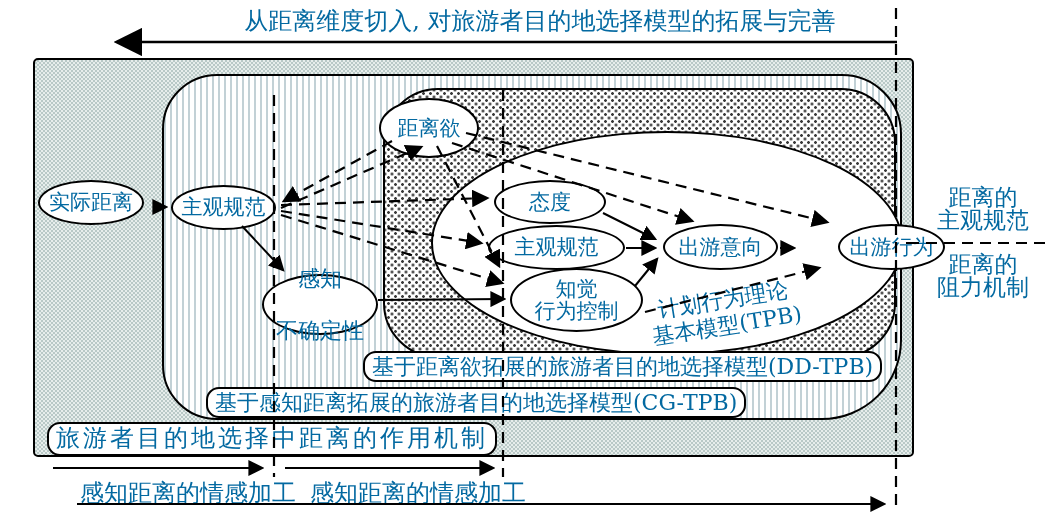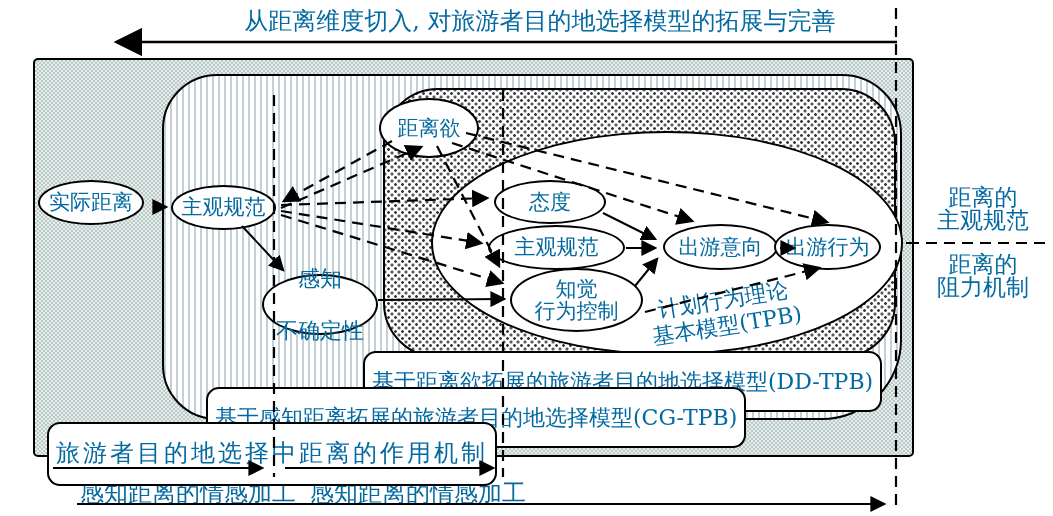--- a/index.html
+++ b/index.html
@@ -28,21 +28,21 @@
   
   .node{
     position:absolute;background:#fff;border:2.5px solid #000;border-radius:50%;
     display:flex;flex-direction:column;align-items:center;justify-content:center;
     font-size:21px;line-height:1.05;white-space:nowrap;box-sizing:border-box;
     text-align:center;
   }
   
   .labelbox{
     position:absolute;background:#fff;border:2.5px solid #000;border-radius:13px;
-    font-size:22px;line-height:1.15;padding:16px 7px;white-space:nowrap;
+    font-size:22px;line-height:1.15;padding:1px 7px;white-space:nowrap;
     box-sizing:border-box;
   }
   .banner{position:absolute;text-align:center;font-size:24px;white-space:nowrap;}
   .sidelbl{position:absolute;width:134px;text-align:center;font-size:23px;line-height:1.02;}
   #svglayer{position:absolute;left:0;top:0;z-index:30;pointer-events:none;}
   .region,.node,.labelbox{z-index:auto;}
   #tpb-label{
     position:absolute;left:640px;top:287px;width:170px;text-align:center;
     font-size:22px;line-height:1.18;transform:rotate(-9deg);white-space:nowrap;z-index:5;
   }
@@ -86,21 +86,21 @@
   <div class="node" style="left:488px;top:225px;width:137px;height:45px;z-index:6;">
     <span>主观规范</span>
   </div>
   <div class="node" style="left:510px;top:268px;width:133px;height:64px;z-index:6;">
     <span>知觉</span>
     <span>行为控制</span>
   </div>
   <div class="node" style="left:663px;top:224px;width:115px;height:46px;z-index:6;">
     <span>出游意向</span>
   </div>
-  <div class="node" style="left:774px;top:224px;width:107px;height:46px;z-index:6;">
+  <div class="node" style="left:838px;top:224px;width:107px;height:46px;z-index:6;">
     <span>出游行为</span>
   </div>
 
   <div class="labelbox" style="left:363px;top:351px;z-index:8;">基于距离欲拓展的旅游者目的地选择模型(DD-TPB)</div>
   <div class="labelbox" style="left:206px;top:387px;z-index:8;">基于感知距离拓展的旅游者目的地选择模型(CG-TPB)</div>
   <div class="labelbox" id="mech-box" style="left:47px;top:422px;z-index:8;">旅游者目的地选择中距离的作用机制</div>
 
   <div class="sidelbl" style="left:916px;top:186px;">
     <div>距离的</div>
     <div>主观规范</div>

